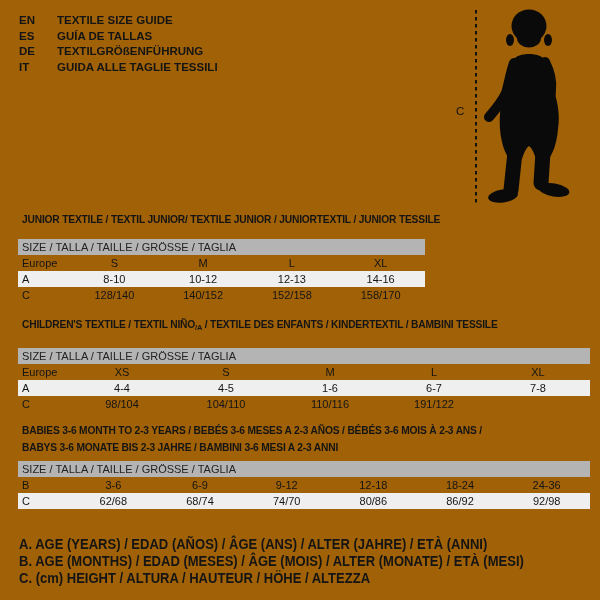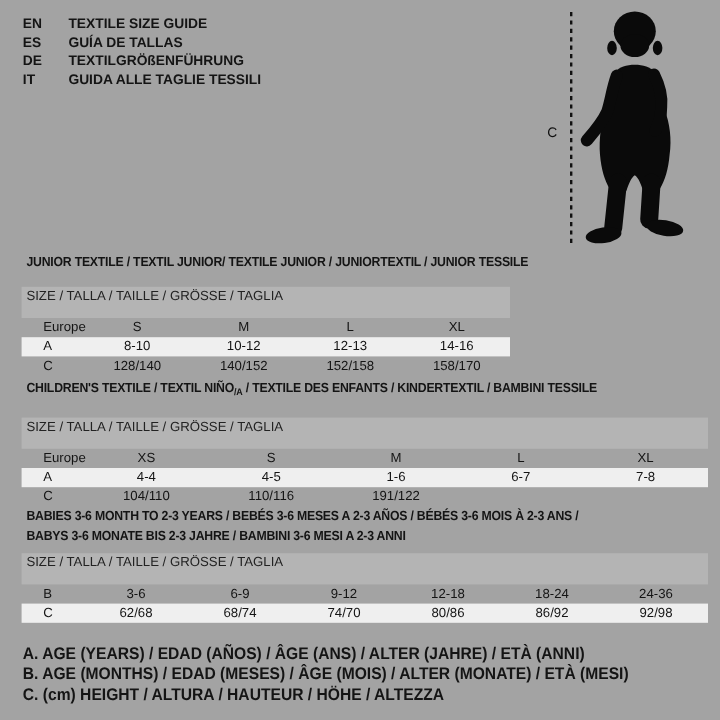--- a/index.html
+++ b/index.html
@@ -1,39 +1,39 @@
 <!DOCTYPE html>
 <html><head>
 <meta charset="utf-8">
 <style>
   html,body{margin:0;padding:0;background:#fff;}
-  #page{position:relative;width:600px;height:600px;background:#a3a3a3;overflow:hidden;
+  #page{position:relative;width:600px;height:600px;background:#a16207;overflow:hidden;
         font-family:"Liberation Sans", sans-serif;color:#141414;}
 
   
   .langs{position:absolute;left:19px;top:13px;font-weight:bold;font-size:11.5px;line-height:15.5px;}
   .lang-row{display:flex;white-space:nowrap;}
   .lang-code{width:38px;flex:0 0 38px;}
 
   
   .figure-svg{position:absolute;left:440px;top:0;width:160px;height:215px;}
   .height-label{position:absolute;left:456px;top:105px;font-size:11.5px;font-weight:normal;color:#111;}
 
   
   .sec-title{position:absolute;left:22px;font-weight:bold;font-size:11px;letter-spacing:-0.2px;
              white-space:nowrap;transform:scaleX(.93);transform-origin:0 50%;}
   .sub{font-size:8px;vertical-align:-2px;}
 
   
   .size-table{position:absolute;left:18px;font-size:11px;}
-  .size-table .bar{height:26px;line-height:17px;background:#b4b4b4;color:#222;
+  .size-table .bar{height:16px;line-height:17px;background:#b4b4b4;color:#222;
                    padding-left:4px;font-size:11px;white-space:nowrap;}
   .trow{display:grid;height:16px;line-height:16px;}
   .trow.shaded{background:#efefef;}
-  .tlabel{padding-left:4px;text-align:left;white-space:nowrap;margin-left:14px;}
+  .tlabel{padding-left:4px;text-align:left;white-space:nowrap;}
   .tcell{text-align:center;white-space:nowrap;}
 
   
   .footnotes{position:absolute;left:19px;top:536px;font-weight:bold;font-size:14px;line-height:17px;}
   .footnote{white-space:nowrap;transform:scaleX(.93);transform-origin:0 50%;}
 </style>
 </head>
 <body>
 
 <div id="page">
@@ -116,20 +116,21 @@
       <div class="trow shaded" style="grid-template-columns: 52px repeat(5, 1fr);">
         <div class="tlabel">A</div>
         <div class="tcell">4-4</div>
         <div class="tcell">4-5</div>
         <div class="tcell">1-6</div>
         <div class="tcell">6-7</div>
         <div class="tcell">7-8</div>
       </div>
       <div class="trow" style="grid-template-columns: 52px repeat(5, 1fr);">
         <div class="tlabel">C</div>
+        <div class="tcell">98/104</div>
         <div class="tcell">104/110</div>
         <div class="tcell">110/116</div>
         <div class="tcell">191/122</div>
       </div>
     </div>
 
   <div class="sec-title" style="top:424px">BABIES 3-6 MONTH TO 2-3 YEARS / BEBÉS 3-6 MESES A 2-3 AÑOS / BÉBÉS 3-6 MOIS À 2-3 ANS /</div>
   <div class="sec-title" style="top:441px">BABYS 3-6 MONATE BIS 2-3 JAHRE / BAMBINI 3-6 MESI A 2-3 ANNI</div>
   <div class="size-table" style="top:461px;width:572px">
     <div class="bar">SIZE / TALLA / TAILLE / GRÖSSE / TAGLIA</div>

